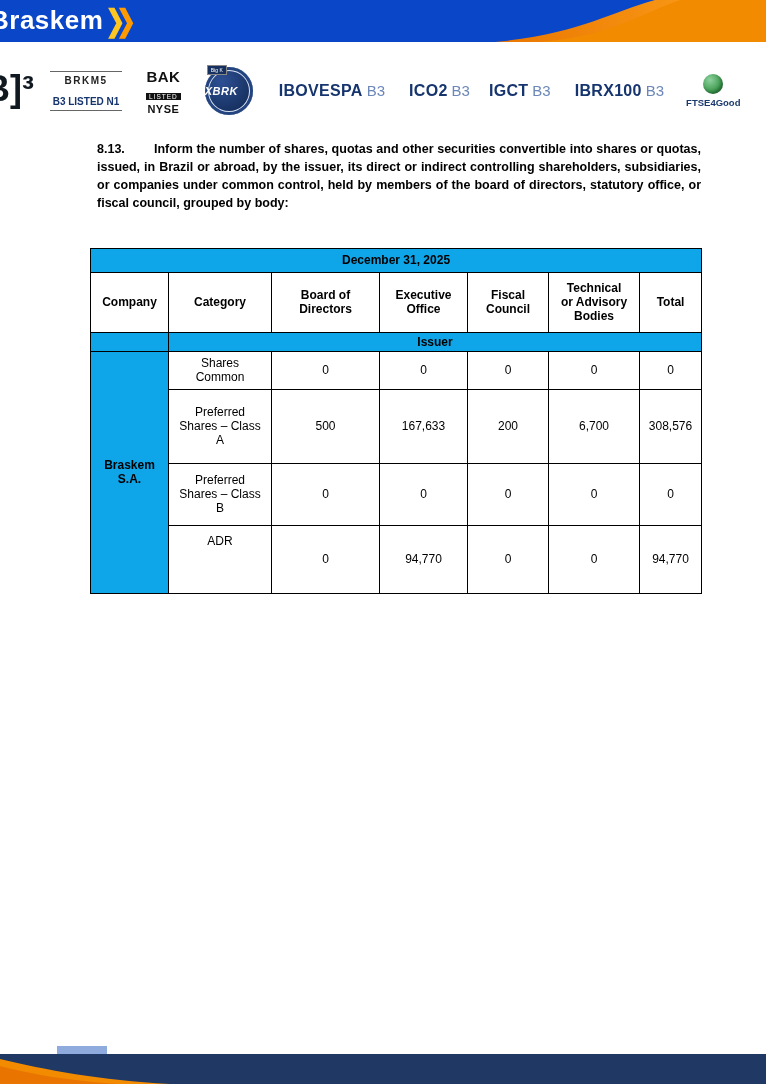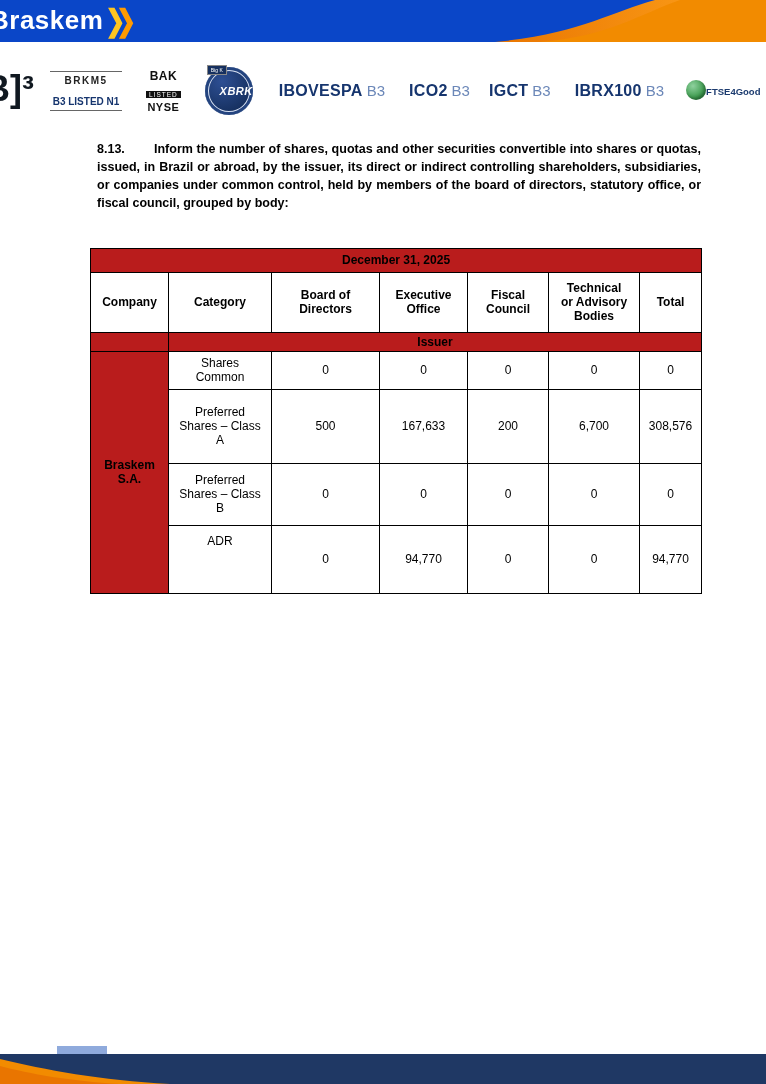--- a/index.html
+++ b/index.html
@@ -18,49 +18,49 @@
   
   .logo-strip { position:absolute; top:56px; left:0; width:766px; height:70px; display:flex; align-items:center; }
   .b3-partial { width:36px; overflow:hidden; height:46px; position:relative; flex:none; }
   .b3-partial span { position:absolute; left:-16px; top:0; font-size:36px; font-weight:bold; color:#101820; }
 
   .brkm5 { margin-left:14px; width:72px; text-align:center; border-top:1px solid #666; border-bottom:1px solid #666; padding:3px 0; flex:none; }
   .brkm5 .tick { font-size:10px; font-weight:bold; letter-spacing:1.5px; color:#222; }
   .brkm5 .sub  { font-size:10px; color:#16356e; font-weight:bold; margin-top:10px; }
 
   .nyse { margin-left:24px; text-align:center; flex:none; }
-  .nyse .t { font-size:12px; font-weight:bold; color:#111; letter-spacing:0.5px; }
+  .nyse .t { font-size:15px; font-weight:bold; color:#111; letter-spacing:0.5px; }
   .nyse .l { font-size:6.5px; color:#fff; background:#111; padding:0 3px; display:inline-block; margin:1px 0; letter-spacing:1px; }
   .nyse .n { font-size:11px; font-weight:bold; color:#111; letter-spacing:0.5px; }
 
   .xbrl { margin-left:24px; position:relative; width:48px; height:48px; flex:none; }
   .xbrl .circle { position:absolute; inset:0; border-radius:50%; background:radial-gradient(circle at 35% 30%, #2d4f94, #16305f 70%);
-                  box-shadow:inset 0 0 0 3px #24447f, inset 0 0 0 4px #d9e2f3; display:flex; align-items:center; justify-content:flex-end; }
+                  box-shadow:inset 0 0 0 3px #24447f, inset 0 0 0 4px #d9e2f3; display:flex; align-items:center; justify-content:flex-start; }
   .xbrl .circle span { color:#fff; font-weight:bold; font-size:11px; font-style:italic; letter-spacing:0.5px; }
   .xbrl .minirect { position:absolute; top:-2px; left:2px; background:#16305f; color:#fff; font-size:5px; padding:1px 3px; border:1px solid #888; }
 
   .idx { margin-left:26px; white-space:nowrap; flex:none;text-align:right; }
   .idx .nm { font-size:16px; font-weight:bold; color:#16356e; letter-spacing:0.3px; }
   .idx .sf { font-size:15px; font-weight:500; color:#6b87b8; margin-left:4px; }
 
-  .ftse { margin-left:22px; display:flex; flex-direction:row; align-items:center; flex:none; }
+  .ftse { margin-left:22px; display:flex; flex-direction:column; align-items:center; flex:none; }
   .ftse .globe { width:20px; height:20px; border-radius:50%;
                  background:radial-gradient(circle at 35% 30%, #8fd19e, #3e9b4f 60%, #1e6b33);
                  box-shadow:inset -2px -2px 3px rgba(0,0,0,0.25); margin-bottom:3px; }
   .ftse .txt { font-size:9.5px; font-weight:bold; color:#1b3a6e; }
 
   
   .content { position:absolute; top:140px; left:97px; width:604px; }
   .section-text { font-size:12.5px; font-weight:bold; color:#000; text-align:justify; line-height:1.45; }
   .sec-num { display:inline-block; width:57px; }
 
   table.holdings { margin-top:35px; margin-left:-7px; border-collapse:collapse; table-layout:fixed; width:611px;
                    font-size:12px; color:#000; border:1.5px solid #000; }
   table.holdings td, table.holdings th { border:1px solid #000; text-align:center; vertical-align:middle; padding:2px 4px; }
-  .gray { background:#b91c1c; }
+  .gray { background:#0ea5e9; }
   .bold { font-weight:bold; }
   .pre { white-space:pre-line; }
   .topalign { vertical-align:top !important; padding-top:8px !important; }
   tr.h-date { height:24px; }
   tr.h-cols { height:60px; }
   tr.h-issuer { height:17px; }
   tr.r1 { height:38px; }
   tr.r2 { height:74px; }
   tr.r3 { height:62px; }
   tr.r4 { height:68px; }

